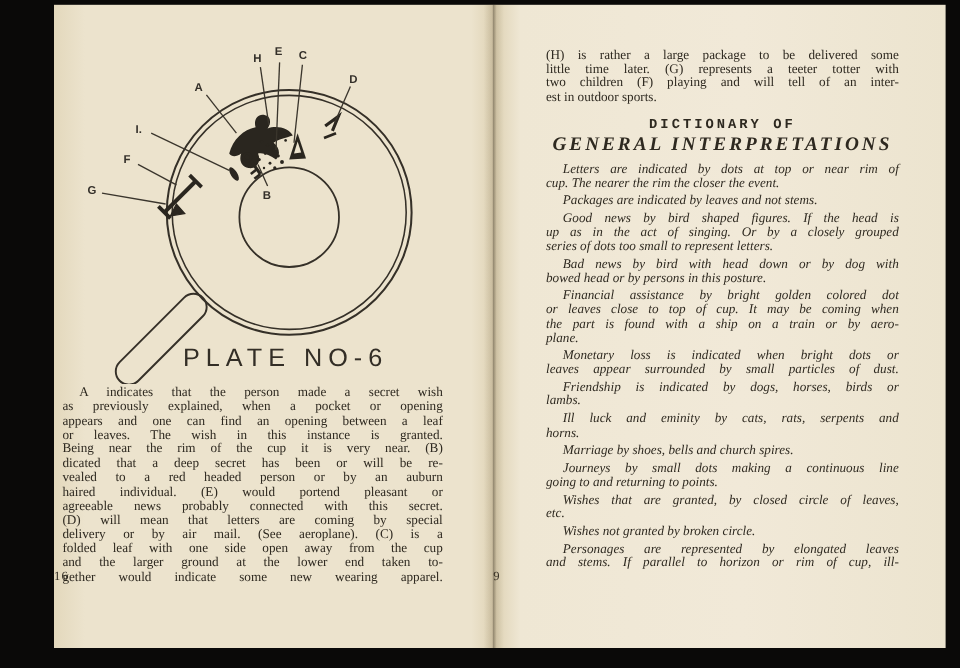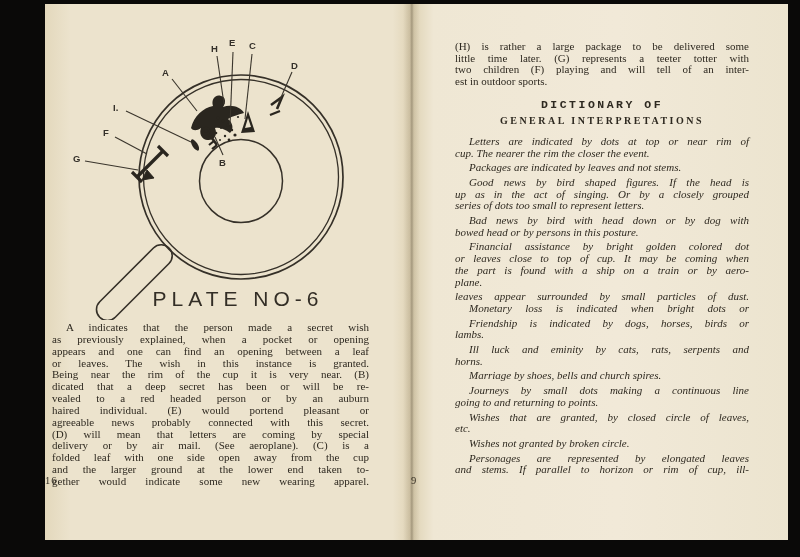--- a/index.html
+++ b/index.html
@@ -15,21 +15,21 @@
     background:linear-gradient(90deg,rgba(90,75,50,0) 0%,rgba(110,92,62,.18) 40%,rgba(70,58,38,.38) 52%,rgba(110,92,62,.15) 64%,rgba(90,75,50,0) 100%);}
   .ln{font-size:11px;line-height:11.85px;color:#2e2920;text-align:justify;text-align-last:justify;}
   .ln.s{text-align-last:left;}
   .ln.ind{text-indent:14px;}
   #textL{position:absolute;left:7px;top:318px;width:317px;}
   #textR{position:absolute;left:44px;top:37px;width:294px;}
   #textR .ln{line-height:11.7px;}
   .para{margin-top:3px;font-style:italic;}
   .heading{text-align:center;color:#2e2920;font-weight:bold;}
   .heading .h1{margin-top:9px;font-size:11.5px;letter-spacing:2.5px;line-height:16px;font-family:Liberation Mono, monospace;}
-  .heading .h2{font-size:10px;letter-spacing:2.5px;line-height:16px;margin-bottom:7px;}
+  .heading .h2{font-size:16px;letter-spacing:2.5px;line-height:16px;margin-bottom:7px;font-style:italic;}
   .caption{position:absolute;top:283px;left:10px;width:100%;text-align:center;
     font-family:"Liberation Sans", sans-serif;font-size:21px;letter-spacing:5px;color:#332e26;}
   .pagenum{position:absolute;top:471px;width:100%;text-align:left;font-size:10.5px;letter-spacing:1px;color:#2e2920;}
   svg text{font-family:"Liberation Sans", sans-serif;font-size:9.5px;font-weight:bold;fill:#34302a;}
   svg .ldr{stroke:#3a352c;stroke-width:1.1;fill:none;}
   svg .outline{stroke:#353028;fill:none;}
 </style>
 </head>
 <body>
 
@@ -162,22 +162,22 @@
       <div class="ln ind">Bad news by bird with head down or by dog with</div>
       <div class="ln s">bowed head or by persons in this posture.</div>
     </div>
     <div class="para">
       <div class="ln ind">Financial assistance by bright golden colored dot</div>
       <div class="ln">or leaves close to top of cup. It may be coming when</div>
       <div class="ln">the part is found with a ship on a train or by aero-</div>
       <div class="ln s">plane.</div>
     </div>
     <div class="para">
+      <div class="ln ind">Monetary loss is indicated when bright dots or</div>
       <div class="ln">leaves appear surrounded by small particles of dust.</div>
-      <div class="ln ind">Monetary loss is indicated when bright dots or</div>
     </div>
     <div class="para">
       <div class="ln ind">Friendship is indicated by dogs, horses, birds or</div>
       <div class="ln s">lambs.</div>
     </div>
     <div class="para">
       <div class="ln ind">Ill luck and eminity by cats, rats, serpents and</div>
       <div class="ln s">horns.</div>
     </div>
     <div class="para">

